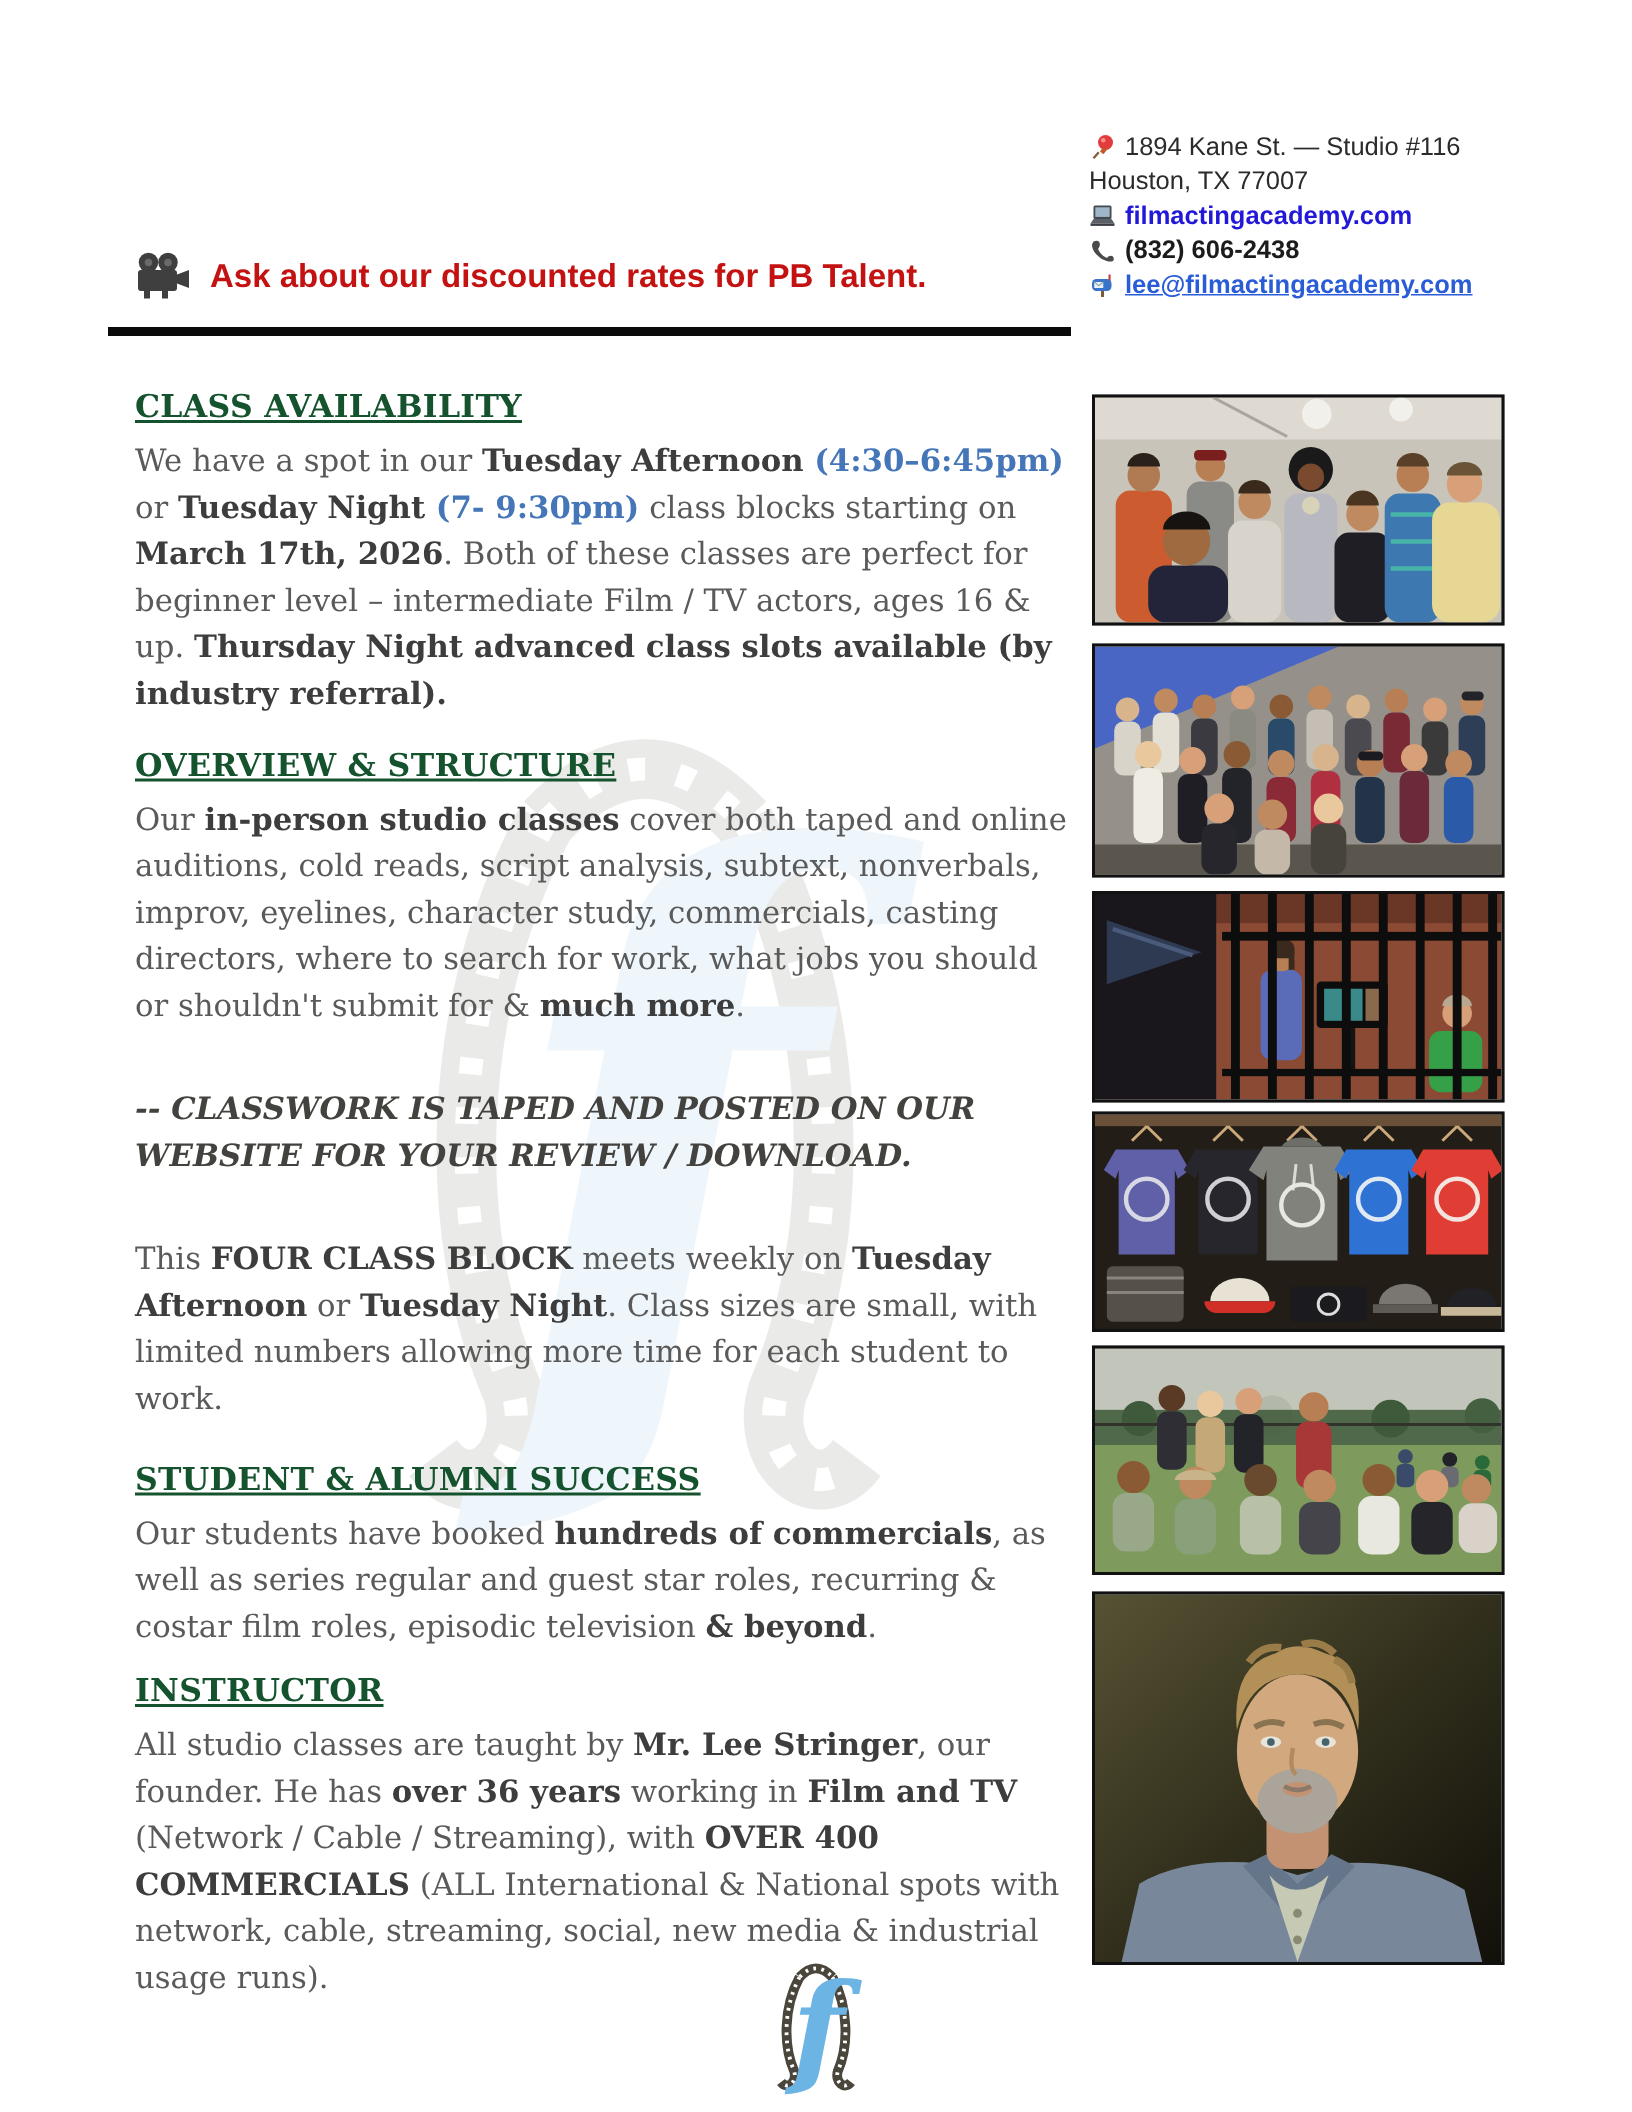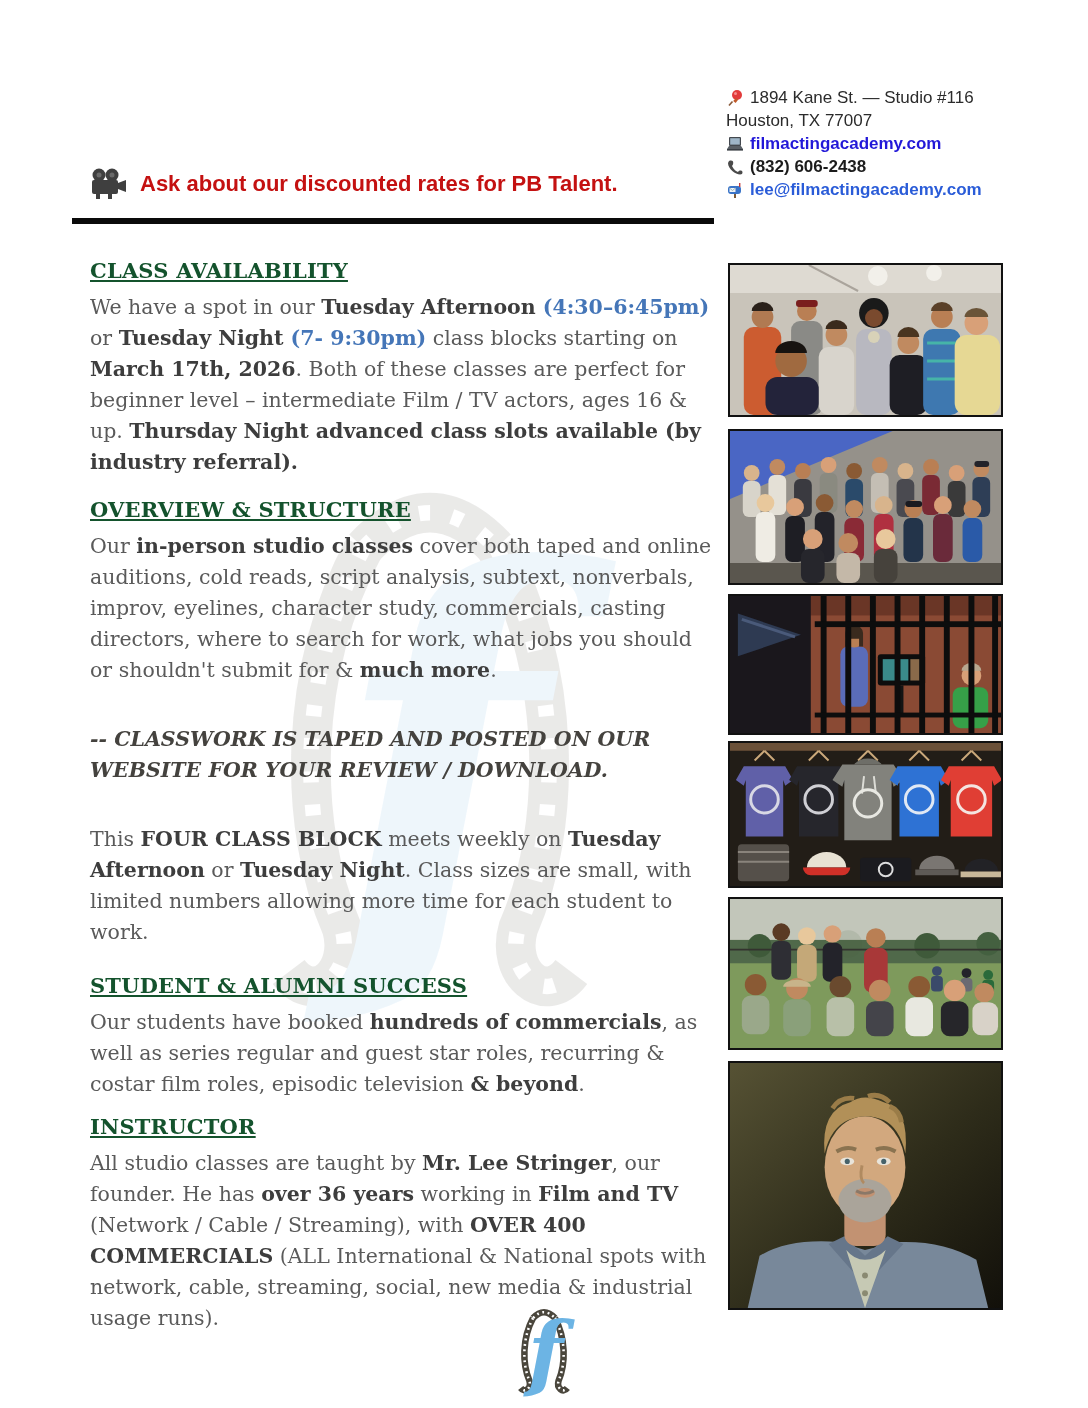--- a/index.html
+++ b/index.html
@@ -33,21 +33,21 @@
   
   .contact {
     position:absolute; left:726px; top:86px; width:350px;
     font-family:"Liberation Sans", sans-serif;
     font-size:17px; line-height:23px; color:#2b2b2b;
   }
   .contact-line { display:flex; align-items:center; gap:6px; }
   .c-ico { width:18px; height:18px; flex:0 0 18px; }
   .c-web  { color:#2218d8; font-weight:700; }
   .c-phone{ color:#1c1c1c; font-weight:700; }
-  .c-mail { color:#2a5cd8; font-weight:700; }
+  .c-mail { color:#2a5cd8; font-weight:700; text-decoration:underline; }
   .c-web, .c-mail { cursor:pointer; }
 
   
   .watermark { position:absolute; left:165px; top:430px; width:530px; height:660px; opacity:0.11; pointer-events:none; }
   .footer-logo { position:absolute; left:500px; top:1302px; width:88px; height:102px; }
 
   
   .section { position:absolute; left:90px; width:624px; }
   .sec-1 { top:258px; } .sec-2 { top:497px; } .sec-3 { top:941px;margin-top:32px; } .sec-4 { top:1114px; }
   .section-heading {

